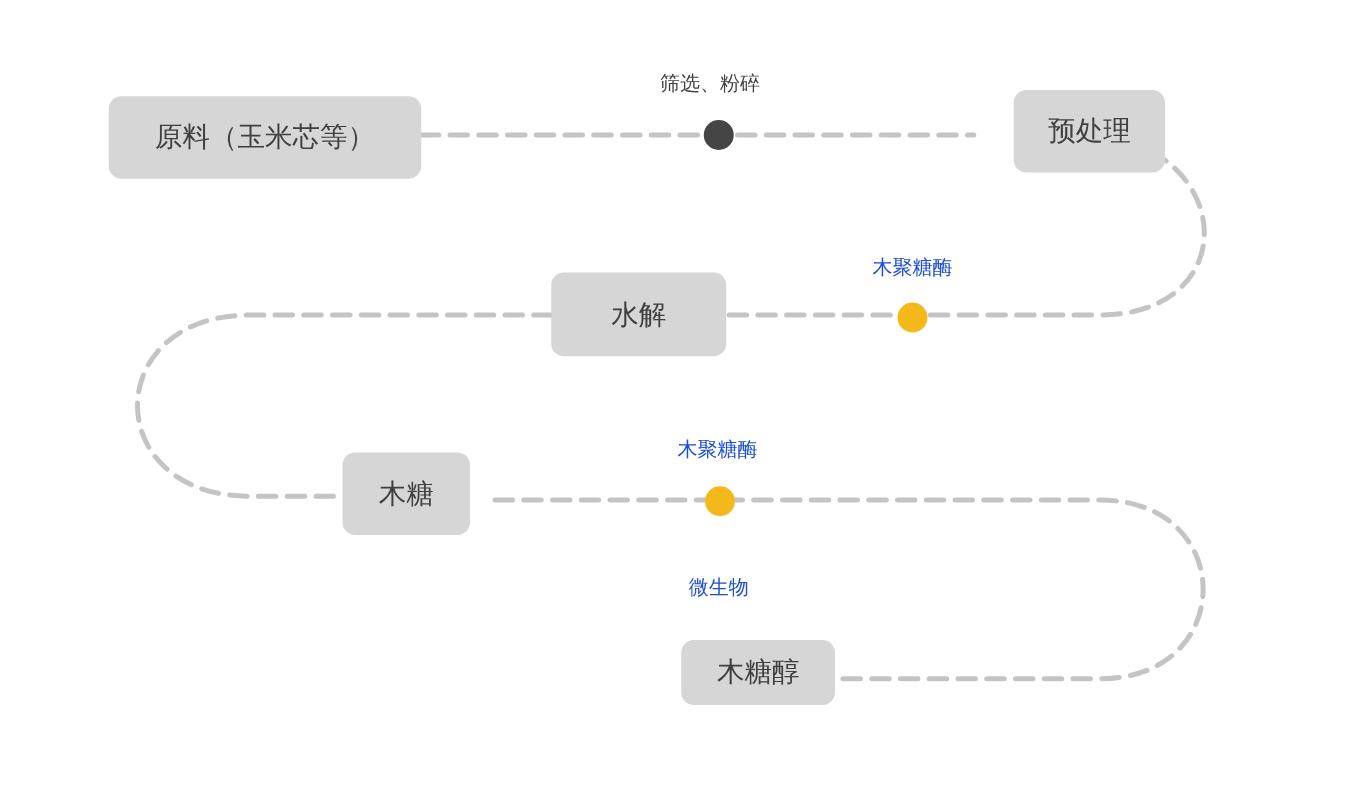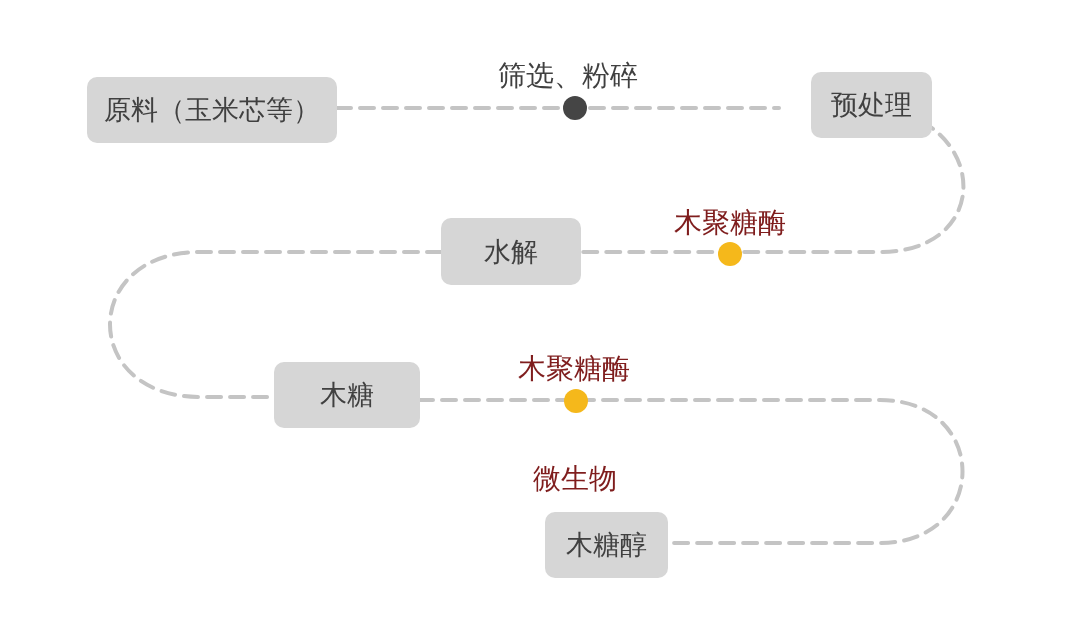--- a/index.html
+++ b/index.html
@@ -1,25 +1,25 @@
 <!DOCTYPE html>
 <html><head>
 <meta charset="utf-8">
 <style>
   html, body { margin: 0; padding: 0; background: #ffffff; }
   body { width: 1080px; height: 632px; position: relative; overflow: hidden;
          font-family: "DejaVu Sans", "Liberation Sans", sans-serif; }
   #flow-svg { position: absolute; left: 0; top: 0; }
   .node { position: absolute; background: #d6d6d6; border-radius: 10px;
           display: flex; align-items: center; justify-content: center;
-          color: #404040; font-size: 27px; }
-  .label { position: absolute; font-size: 28px; white-space: nowrap;
+          color: #404040; font-size: 22px; }
+  .label { position: absolute; font-size: 16px; white-space: nowrap;
            transform: translateX(-50%); }
   .label.dark { color: #404040; }
-  .label.blue { color: #7f1d1d; }
+  .label.blue { color: #1d4ed8; }
 </style>
 </head>
 <body>
 
 <svg id="flow-svg" width="1080" height="632">
   <g fill="none" stroke="#c4c4c4" stroke-width="4" stroke-dasharray="14 9" stroke-linecap="round">
     <path d="M337 108 L779 108"></path>
     <path d="M900 112 C 990 140, 985 252, 880 252 L563 252"></path>
     <path d="M441 252 L200 252 C 80 252, 80 397, 200 397 L274 397"></path>
     <path d="M396 400 L880 400 C 990 400, 990 543, 880 543 L668 543"></path>
@@ -31,23 +31,23 @@
 
 <div class="node" style="left:87px; top:77px; width:250px; height:66px;">
   <span>原料（玉米芯等）</span>
 </div>
 <div class="node" style="left:779px; top:72px; width:121px; height:66px;margin-left:32px;">
   <span>预处理</span>
 </div>
 <div class="node" style="left:441px; top:218px; width:140px; height:67px;">
   <span>水解</span>
 </div>
-<div class="node" style="left:274px; top:362px; width:146px; height:66px;">
+<div class="node" style="left:274px; top:362px; width:102px; height:66px;">
   <span>木糖</span>
 </div>
-<div class="node" style="left:545px; top:512px; width:123px; height:66px;">
+<div class="node" style="left:545px; top:512px; width:123px; height:52px;">
   <span>木糖醇</span>
 </div>
 
 <div class="label dark" style="left:568px; top:57px;">筛选、粉碎</div>
 <div class="label blue" style="left:730px; top:204px;">木聚糖酶</div>
 <div class="label blue" style="left:574px; top:350px;">木聚糖酶</div>
 <div class="label blue" style="left:575px; top:432px;margin-top:28px;">微生物</div>
 
 </body></html>

